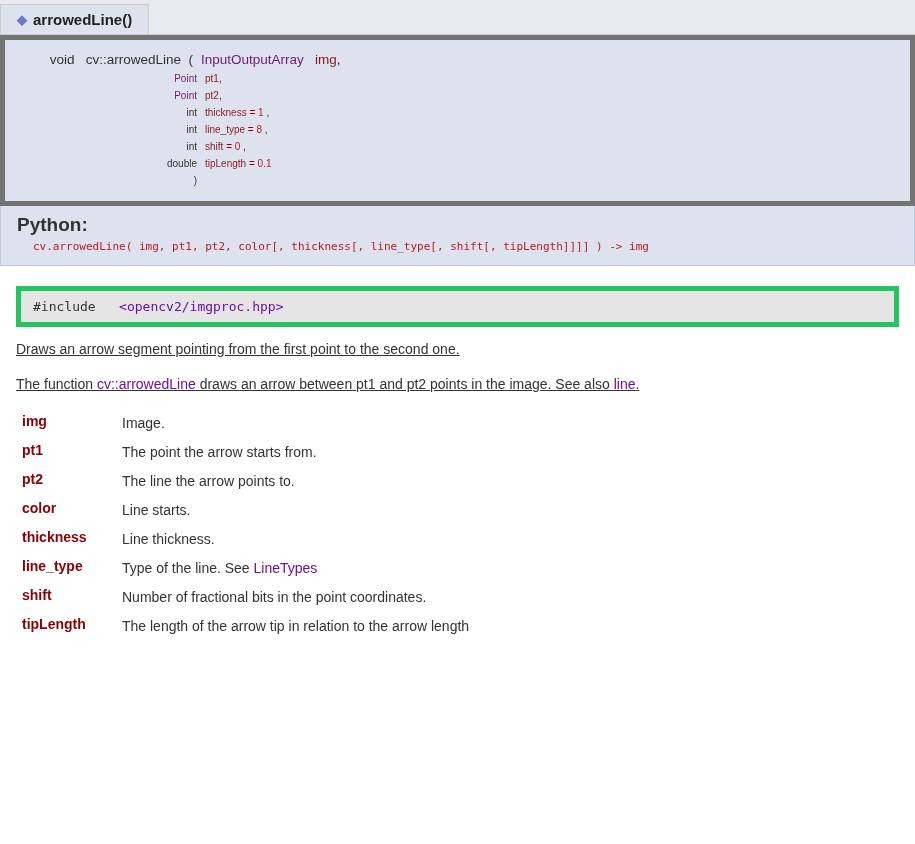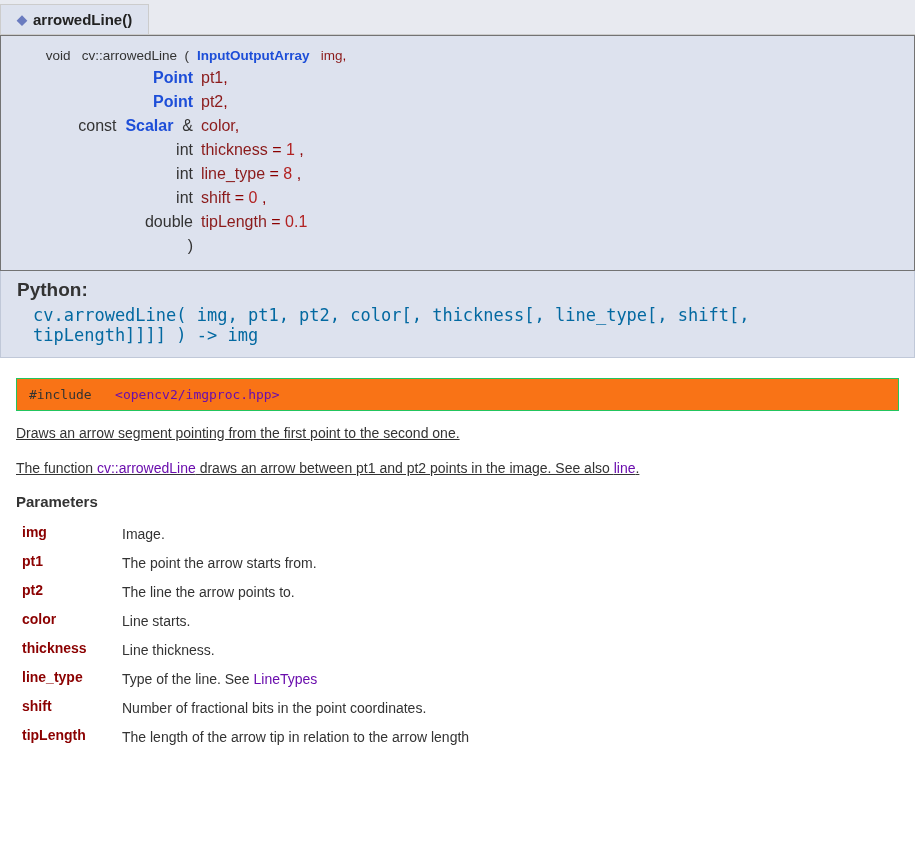--- a/index.html
+++ b/index.html
@@ -30,33 +30,33 @@
       margin-top: 4px;
     }
     .tab .diamond {
       color: #6a7bbf;
       font-size: 13px;
     }
 
     
     .signature-box {
       background: #dde2ee;
-      border: 1px solid #737373;
+      border: 5px solid #737373;
       padding: 12px 16px 12px 16px;
     }
 
     .signature-table {
       width: 100%;
       border-collapse: collapse;
     }
 
     .sig-row td {
       padding: 3px 4px;
       vertical-align: top;
-      font-size: 16px;
+      font-size: 10px;
       margin-top: 32px;
     }
 
     .sig-first-row td {
       padding-top: 0;
       padding-bottom: 3px;
       vertical-align: baseline;
       font-size: 13.5px;
     }
 
@@ -66,21 +66,21 @@
       padding-right: 8px;
       color: #333;
     }
     .param-col {
       color: #8b0000;
     }
     .kw-void { color: #333; }
     .kw-const { color: #333; }
     .kw-int { color: #333; }
     .kw-double { color: #333; }
-    .type-link { color: #1d4ed8; font-weight: bold; }
+    .type-link { color: #701a75; font-weight: normal; }
     .param-name { color: #8b1a1a; }
     .default-val { color: #b22222; }
 
     .closing-paren {
       padding: 3px 4px;
       font-size: 13.5px;
     }
 
     
     .python-section {
@@ -89,29 +89,29 @@
       border-top: none;
       padding: 8px 16px 12px 16px;
     }
     .python-label {
       font-weight: bold;
       font-size: 19px;
       margin-bottom: 4px;
     }
     .python-code {
       font-family: monospace;
-      font-size: 17px;
-      color: #0369a1;
+      font-size: 11px;
+      color: #b91c1c;
       padding-left: 16px;
     }
 
     
     .include-box {
-      background: #f97316;
-      border: 1px solid #22c55e;
+      background: #e5e5e5;
+      border: 5px solid #22c55e;
       padding: 8px 12px;
       margin: 12px 0;
       font-family: monospace;
       font-size: 13px;
     }
     .include-kw { color: #333; }
     .include-path { color: #6a0dad; }
 
     
     .main-content {
@@ -198,30 +198,20 @@
 
       <tr class="sig-row">
         <td class="type-col">
           <span class="type-link">Point</span>
         </td>
         <td class="param-col">
           <span class="param-name">pt2</span><span>,</span>
         </td>
       </tr>
 
-      <tr class="sig-row">
-        <td class="type-col">
-          <span class="kw-const">const</span>
-          &nbsp;<span class="type-link">Scalar</span>
-          &nbsp;<span>&amp;</span>
-        </td>
-        <td class="param-col">
-          <span class="param-name">color</span><span>,</span>
-        </td>
-      </tr>
 
       <tr class="sig-row">
         <td class="type-col">
           <span class="kw-int">int</span>
         </td>
         <td class="param-col">
           <span class="param-name">thickness</span>
           <span> = </span>
           <span class="default-val">1</span>
           <span> ,</span>
@@ -289,21 +279,20 @@
   </div>
 
   <p class="desc-para">
     Draws an arrow segment pointing from the first point to the second one.
   </p>
 
   <p class="desc-para">
     The function <a class="inline-link" href="#">cv::arrowedLine</a> draws an arrow between pt1 and pt2 points in the image. See also <a class="inline-link" href="#">line</a>.
   </p>
 
-  <div class="params-heading">Parameters</div>
 
   <table class="params-table">
     <tbody>
       <tr>
         <td class="param-name-cell">img</td>
         <td class="param-desc-cell">Image.</td>
       </tr>
       <tr>
         <td class="param-name-cell">pt1</td>
         <td class="param-desc-cell">The point the arrow starts from.</td>

